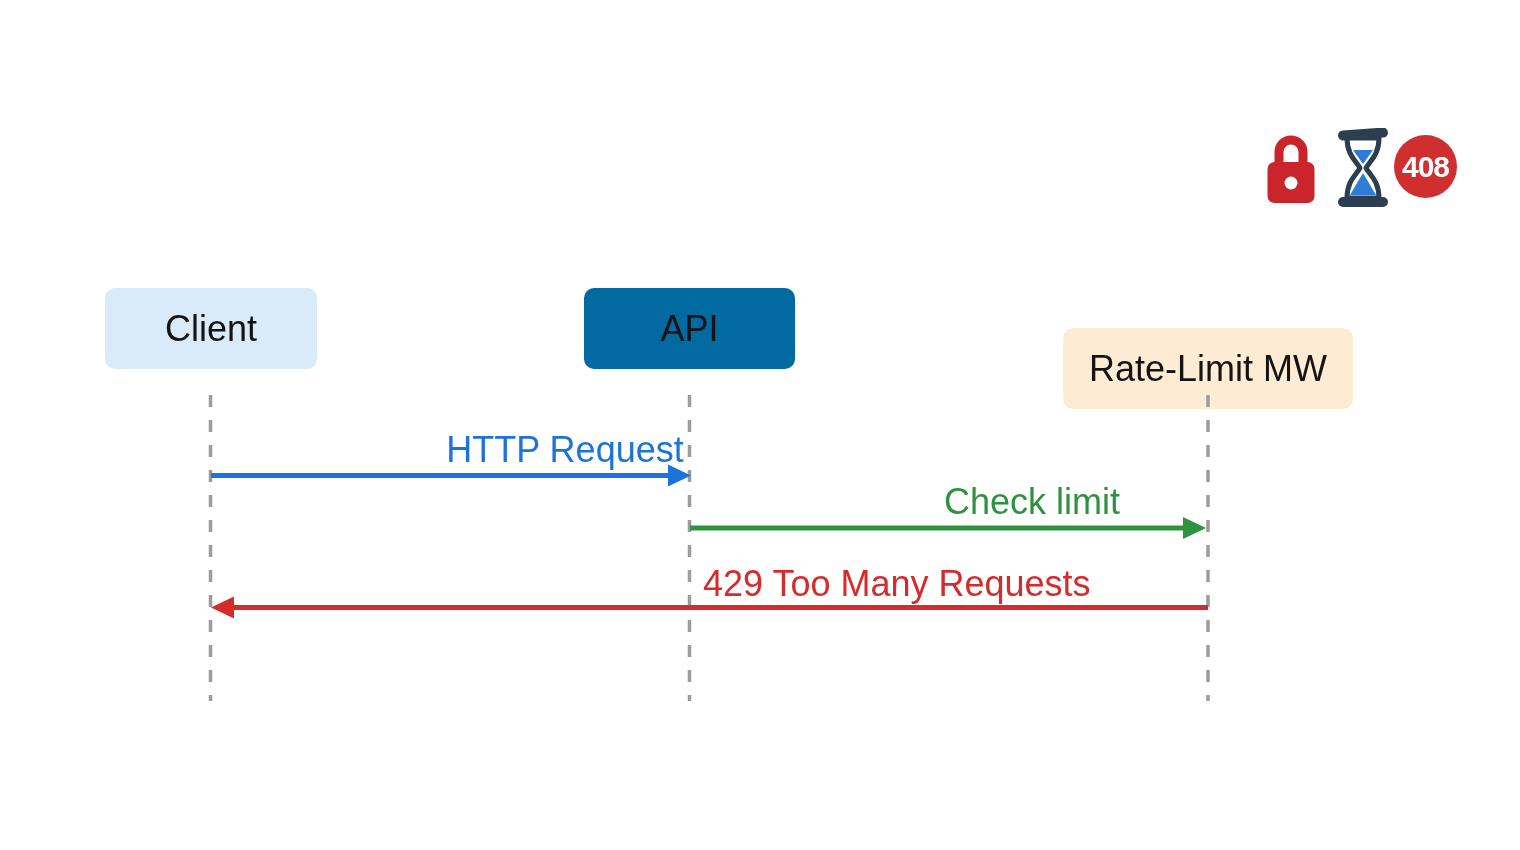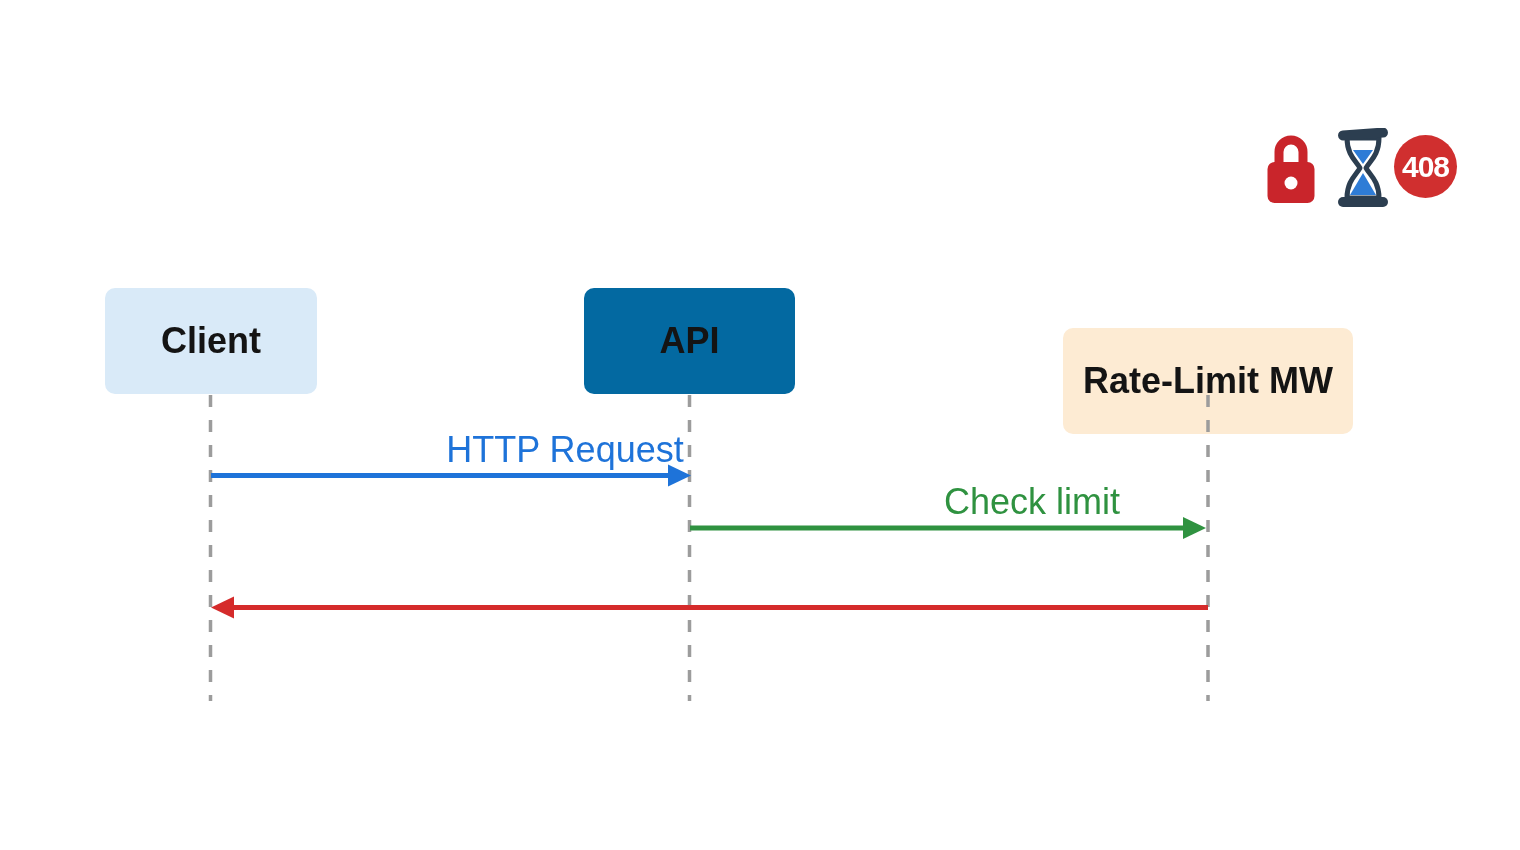--- a/index.html
+++ b/index.html
@@ -18,24 +18,24 @@
   .icon-lock { left: 6px; top: 6px; }
   .icon-hourglass { left: 76px; top: 8px; }
   .badge {
     position: absolute; left: 134px; top: 15px;
     width: 63px; height: 63px; border-radius: 50%;
     display: flex; align-items: center; justify-content: center;
     font-size: 30px; font-weight: bold; letter-spacing: -1px;
   }
   
   .participant {
-    position: absolute; top: 288px; height: 106px;
+    position: absolute; top: 288px; height: 81px;
     border-radius: 10px;
     display: flex; align-items: center; justify-content: center;
-    font-size: 36px; font-weight: bold; color: #141414;
+    font-size: 36px; font-weight: normal; color: #141414;
   }
   .p-client { left: 105px; width: 212px; }
   .p-api    { left: 584px; width: 211px; }
   .p-mw     { left: 1063px; width: 290px; margin-top: 40px; }
   
   .layer { position: absolute; left: 0; top: 0; width: 1520px; height: 850px; }
   
   .msg-label {
     position: absolute; font-size: 36px; line-height: 1.1;
     text-align: center; white-space: nowrap;
@@ -84,14 +84,15 @@
 
     <line x1="690" y1="528" x2="1185" y2="528" stroke-width="5" stroke="#2f9240"></line>
     <polygon points="1183,517 1206,528 1183,539" fill="#2f9240"></polygon>
 
     <line x1="1208" y1="607.5" x2="232" y2="607.5" stroke-width="5" stroke="#d52b2b"></line>
     <polygon points="234,596.5 211,607.5 234,618.5" fill="#d52b2b"></polygon>
   </svg>
 
   <div class="msg-label lbl-http" style="color: rgb(30, 115, 217);">HTTP Request</div>
   <div class="msg-label lbl-check" style="color: rgb(47, 146, 64);">Check limit</div>
+  <div class="msg-label lbl-429" style="color: rgb(213, 43, 43);">429 Too Many Requests</div>
 
 </div>
 
 </body></html>

